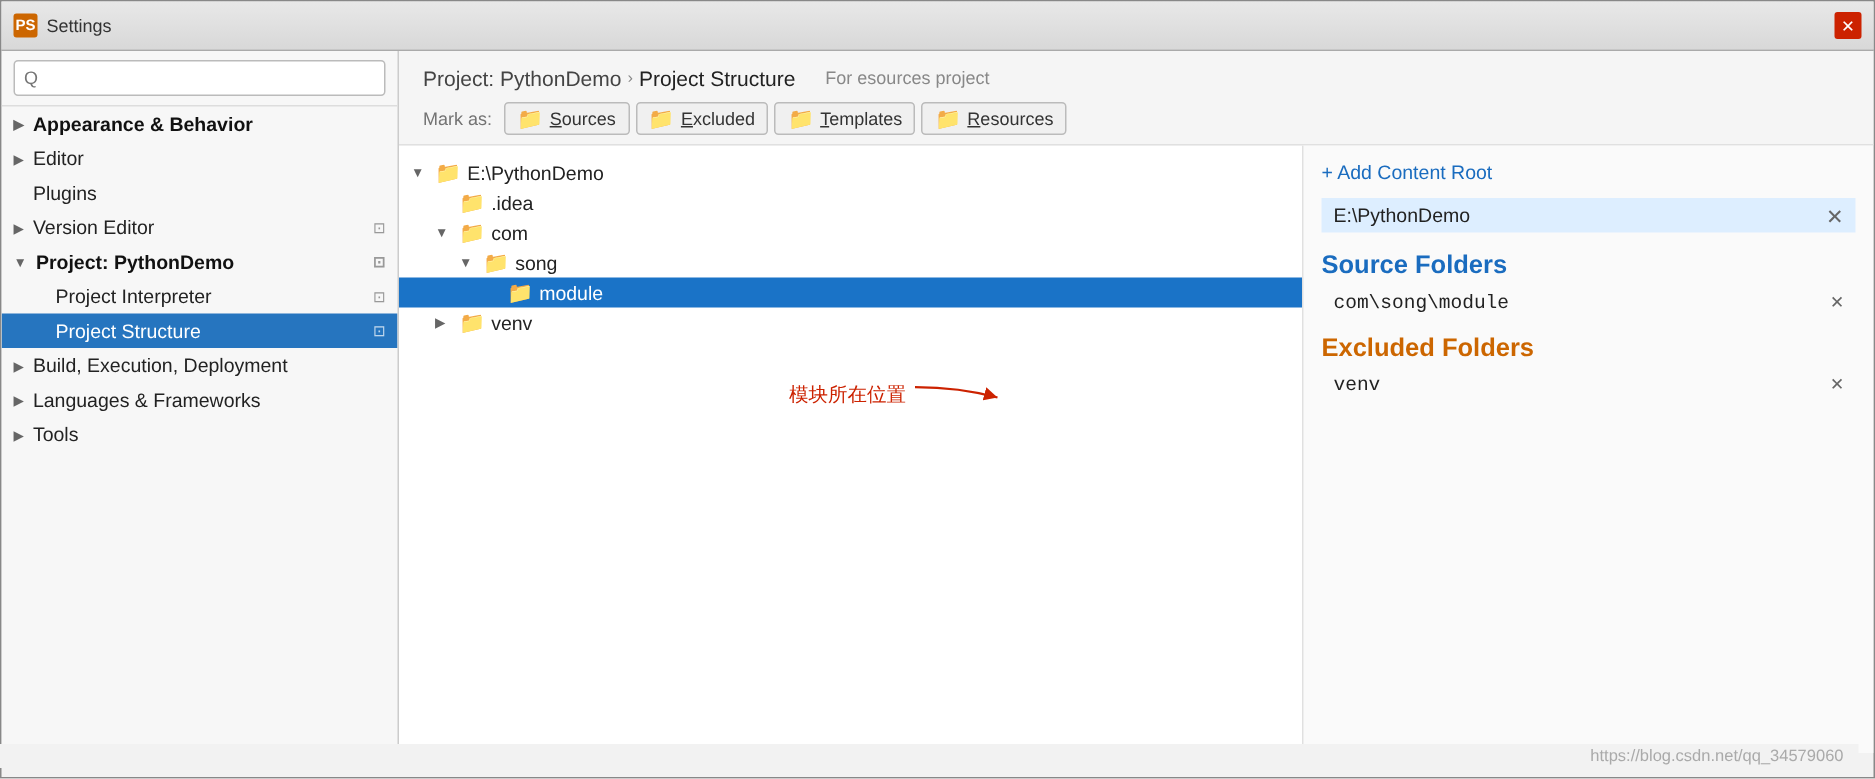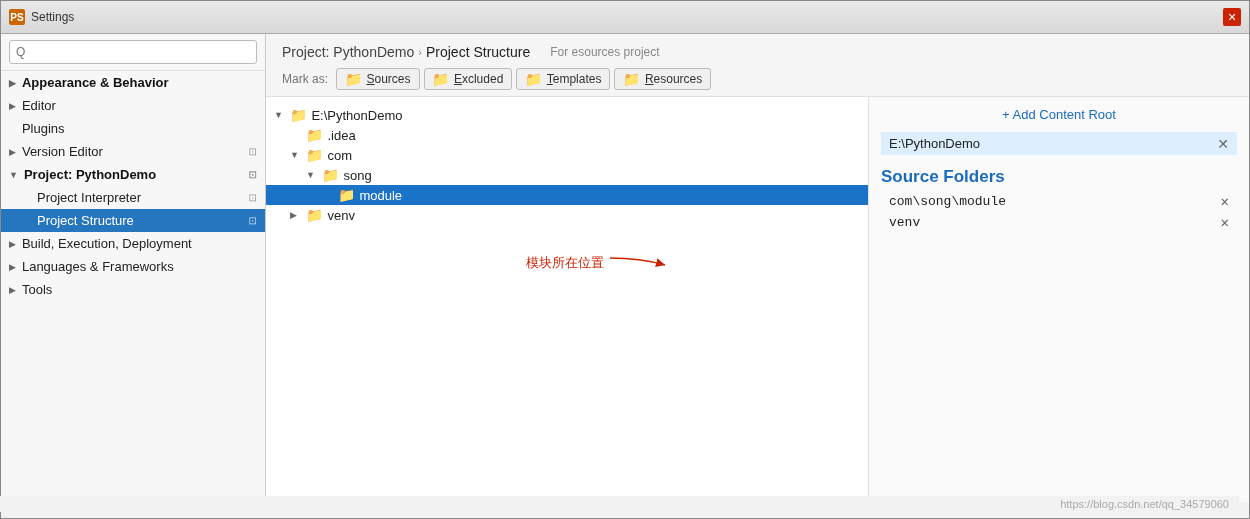--- a/index.html
+++ b/index.html
@@ -281,21 +281,20 @@
     }
 
     .add-content-root {
       font-size: 13px;
       color: #1a6cbf;
       cursor: pointer;
       margin-bottom: 10px;
       display: flex;
       align-items: center;
       gap: 4px;
-      justify-content: center;
     }
 
     .root-path-section {
       margin-bottom: 12px;
     }
 
     .root-path-item {
       background: #ddeeff;
       padding: 4px 8px;
       display: flex;
@@ -512,20 +511,21 @@
               <span class="remove-btn">✕</span>
             </div>
           </div>
 
           <div class="folder-section-label source-label">Source Folders</div>
           <div class="folder-entry">
             <span>com\song\module</span>
             <span class="remove-btn">✕</span>
           </div>
 
+          <div class="folder-section-label excluded-label" style="margin-top:10px;">Excluded Folders</div>
           <div class="folder-entry">
             <span>venv</span>
             <span class="remove-btn">✕</span>
           </div>
         </div>
       </div>
     </div>
   </div>
 
   <div class="watermark" style="position: relative; text-align:right; padding: 2px 10px; background:#f2f2f2;">https://blog.csdn.net/qq_34579060</div>

